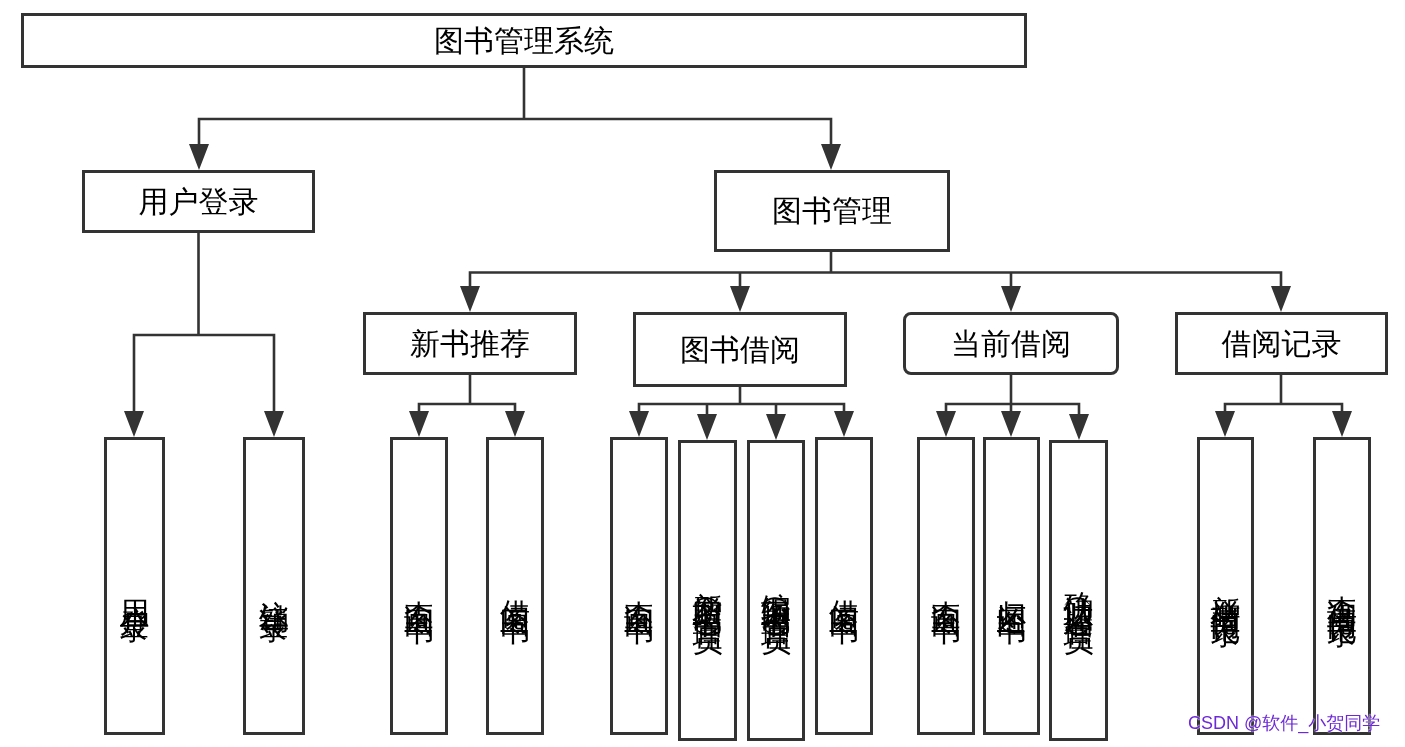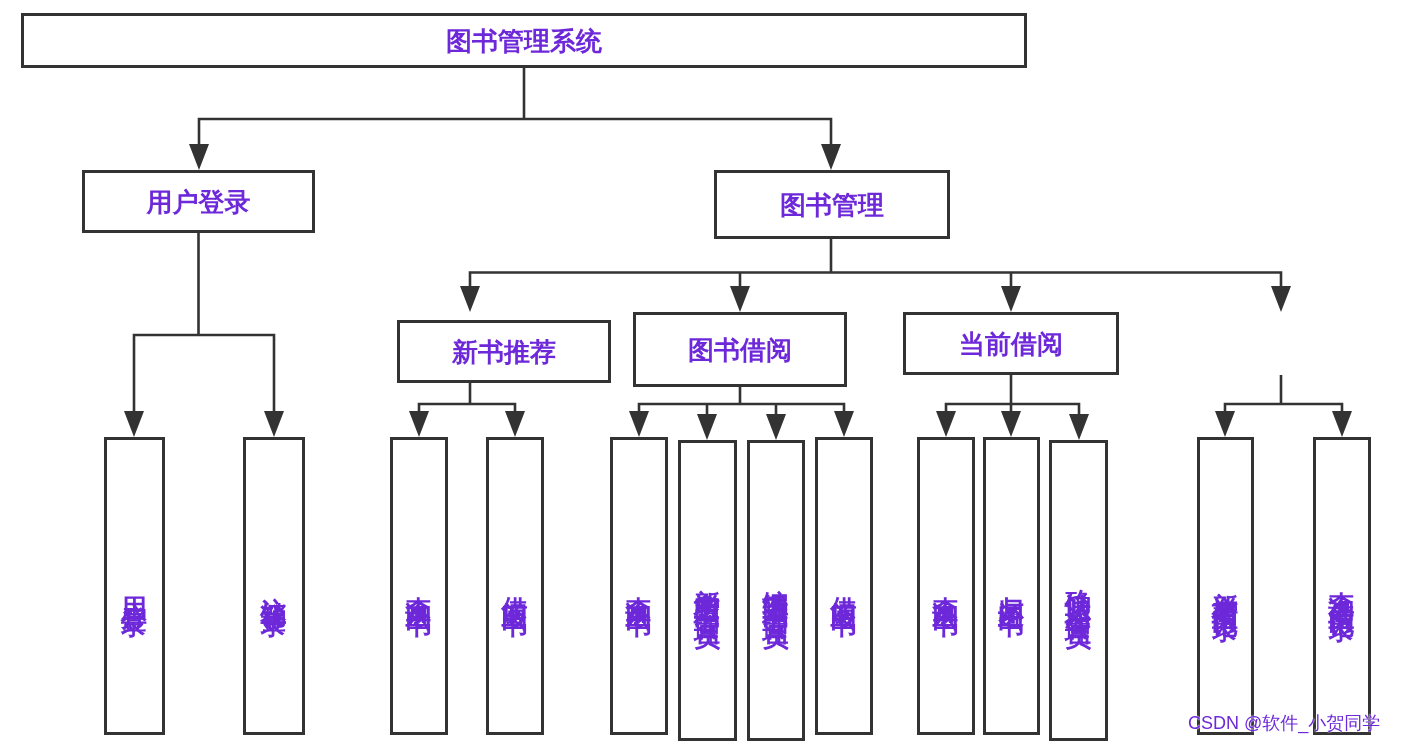--- a/index.html
+++ b/index.html
@@ -26,25 +26,24 @@
   .node {
     position: absolute;
     box-sizing: border-box;
     border: 3px solid #333333;
     background: #ffffff;
     display: flex;
     align-items: center;
     justify-content: center;
   }
   .node .label {
-    font-size: 26px;
+    font-size: 30px;
     line-height: 1;
     white-space: nowrap;
-    color: #6d28d9;
-    font-weight: bold;
+    color: #000000;
   }
   .node.v .label {
     writing-mode: vertical-rl;
     text-orientation: mixed;
     letter-spacing: 5px;
     white-space: normal;
   }
   .watermark {
     position: absolute;
     top: 712px;
@@ -114,32 +113,35 @@
     </g>
   </svg>
 
   <div class="node h" style="left:21px; top:13px; width:1006px; height:55px;">
     <span class="label">图书管理系统</span>
   </div>
 
   <div class="node h" style="left:82px; top:170px; width:233px; height:63px;">
     <span class="label">用户登录</span>
   </div>
-  <div class="node h" style="left:714px; top:170px; width:236px; height:69px;">
+  <div class="node h" style="left:714px; top:170px; width:236px; height:82px;">
     <span class="label">图书管理</span>
   </div>
 
-  <div class="node h" style="left:363px; top:320px; width:214px; height:63px;margin-left:34px;">
+  <div class="node h" style="left:363px; top:312px; width:214px; height:63px;">
     <span class="label">新书推荐</span>
   </div>
   <div class="node h" style="left:633px; top:312px; width:214px; height:75px;">
     <span class="label">图书借阅</span>
   </div>
-  <div class="node h" style="left:903px; top:312px; width:216px; height:63px;">
+  <div class="node h" style="left:903px; top:312px; width:216px; height:63px;border-radius:8px;">
     <span class="label">当前借阅</span>
+  </div>
+  <div class="node h" style="left:1175px; top:312px; width:213px; height:63px;">
+    <span class="label">借阅记录</span>
   </div>
 
   <div class="node v" style="left:104px; top:437px; width:61px; height:298px;">
     <span class="label">用户登录</span>
   </div>
   <div class="node v" style="left:243px; top:437px; width:62px; height:298px;">
     <span class="label">注销登录</span>
   </div>
 
   <div class="node v" style="left:390px; top:437px; width:58px; height:298px;">

